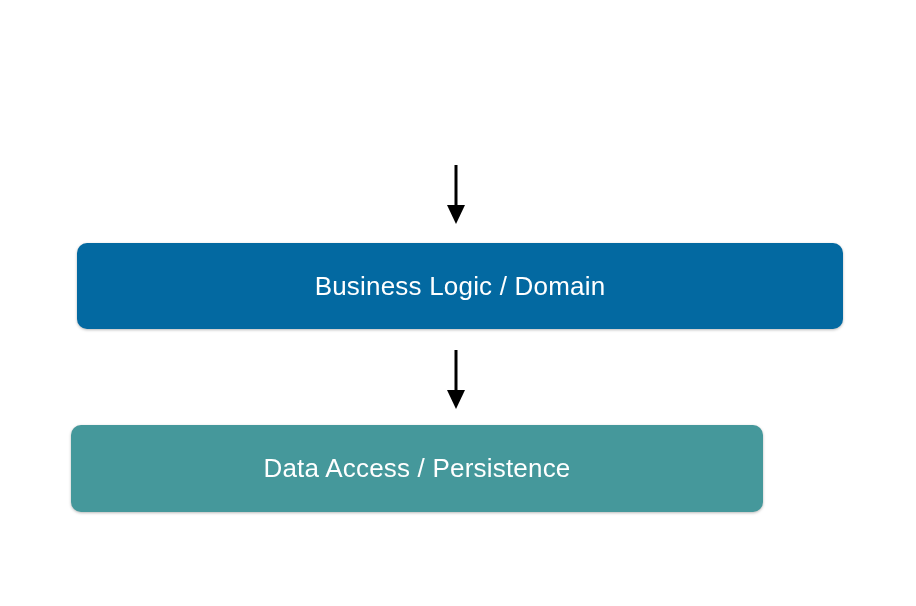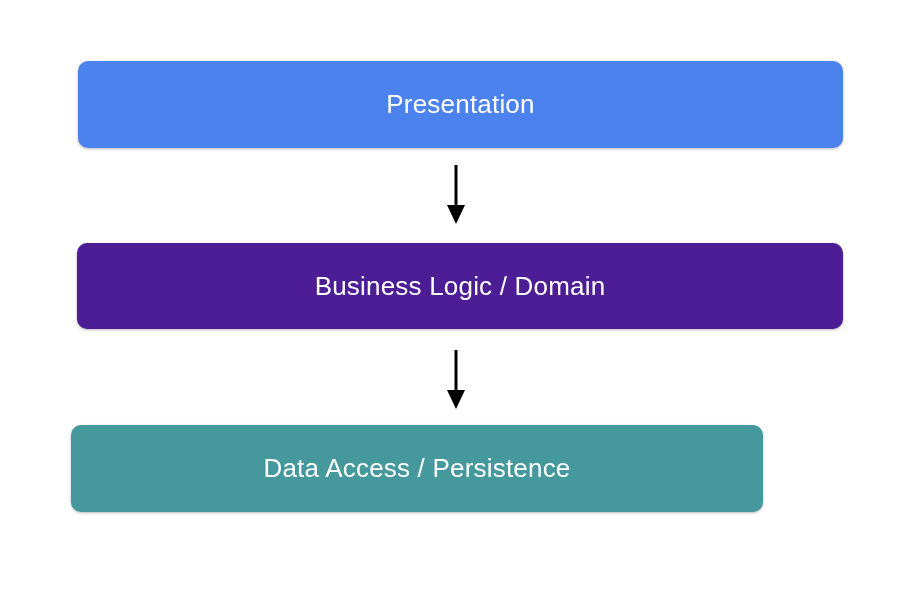--- a/index.html
+++ b/index.html
@@ -39,30 +39,27 @@
     height: 62px;
   }
   .arrow-1 { left: 443px; top: 163px; }
   .arrow-2 { left: 443px; top: 348px; }
 </style>
 </head>
 <body>
 
 <div class="canvas">
 
-  <div class="layer-box box-presentation" style="background-color: rgb(75, 130, 238);">
-    <span class="layer-label" style="color: rgb(255, 255, 255);">Presentation</span>
-  </div>
 
   <svg class="arrow arrow-1" viewBox="0 0 26 62" style="color: rgb(0, 0, 0);">
     <line x1="13" y1="2" x2="13" y2="44" stroke="currentColor" stroke-width="3"></line>
     <polygon points="4,42 22,42 13,61" fill="currentColor"></polygon>
   </svg>
 
-  <div class="layer-box box-business" style="background-color: #4c1d95;">
+  <div class="layer-box box-business" style="background-color: #0369a1;">
     <span class="layer-label" style="color: rgb(255, 255, 255);">Business Logic / Domain</span>
   </div>
 
   <svg class="arrow arrow-2" viewBox="0 0 26 62" style="color: rgb(0, 0, 0);">
     <line x1="13" y1="2" x2="13" y2="44" stroke="currentColor" stroke-width="3"></line>
     <polygon points="4,42 22,42 13,61" fill="currentColor"></polygon>
   </svg>
 
   <div class="layer-box box-data" style="background-color: rgb(69, 152, 155);">
     <span class="layer-label" style="color: rgb(255, 255, 255);">Data Access / Persistence</span>

